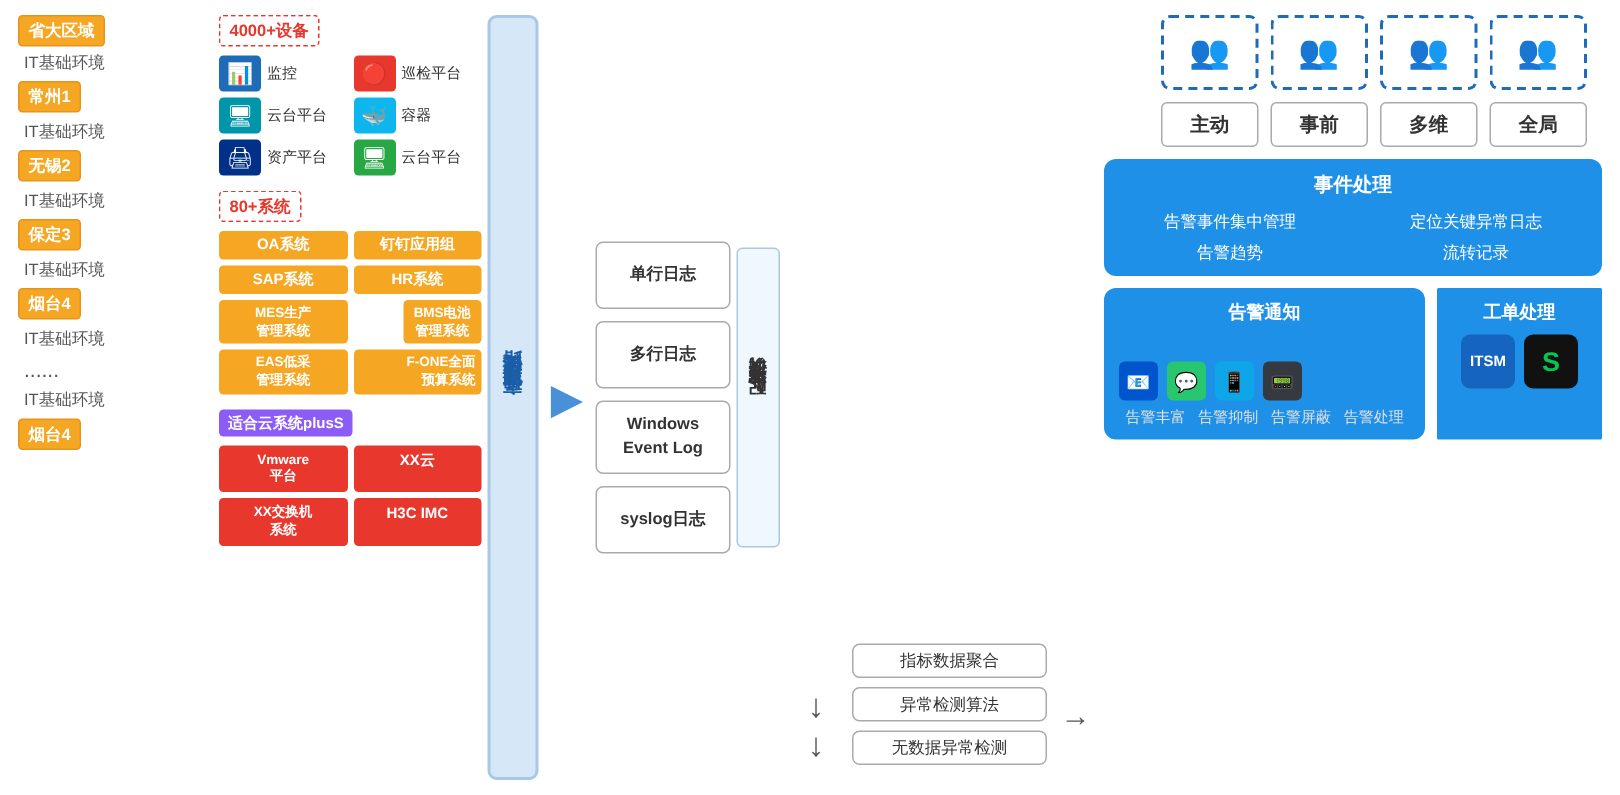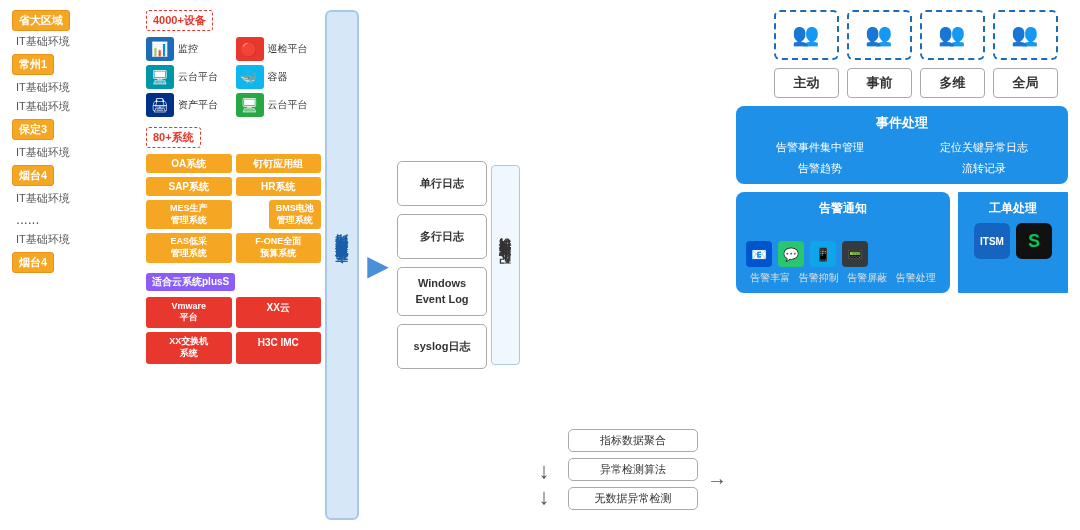--- a/index.html
+++ b/index.html
@@ -340,20 +340,23 @@
 <div class="main-container full-layout">
 
   <div class="left-col">
     <div class="region-badge">省大区域</div>
 
     <div class="env-label">IT基础环境</div>
     <div class="region-row">
       <div class="region-badge" style="background:#f5a623;border-color:#e8941a;">常州1</div>
     </div>
     <div class="env-label">IT基础环境</div>
+    <div class="region-row">
+      <div class="region-badge">无锡2</div>
+    </div>
     <div class="env-label">IT基础环境</div>
     <div class="region-row">
       <div class="region-badge">保定3</div>
     </div>
     <div class="env-label">IT基础环境</div>
     <div class="region-row">
       <div class="region-badge">烟台4</div>
     </div>
     <div class="env-label">IT基础环境</div>
     <div class="region-row">
@@ -402,21 +405,21 @@
       <span style="color:#e8372c;font-weight:bold;font-size:11px;">80+系统</span>
     </div>
     <div class="sys-grid">
       <div class="sys-cell">OA系统</div>
       <div class="sys-cell">钉钉应用组</div>
       <div class="sys-cell">SAP系统</div>
       <div class="sys-cell">HR系统</div>
       <div class="sys-cell" style="font-size:9px;">MES生产<br>管理系统</div>
       <div class="sys-cell" style="font-size:9px;margin-left:33px;">BMS电池<br>管理系统</div>
       <div class="sys-cell" style="font-size:9px;">EAS低采<br>管理系统</div>
-      <div class="sys-cell" style="font-size:9px;">F-ONE全面<br>预算系统</div>
+      <div class="sys-cell" style="font-size:9px;text-align:right;">F-ONE全面<br>预算系统</div>
     </div>
 
     <div style="background:#8b5cf6;color:#fff;font-size:10px;font-weight:bold;padding:2px 6px;border-radius:3px;width:fit-content;margin-top:4px;">适合云系统plusS</div>
     <div class="cloud-grid">
       <div class="cloud-cell" style="font-size:9px;">Vmware<br>平台</div>
       <div class="cloud-cell">XX云</div>
       <div class="cloud-cell" style="font-size:9px;">XX交换机<br>系统</div>
       <div class="cloud-cell">H3C IMC</div>
     </div>
   </div>

